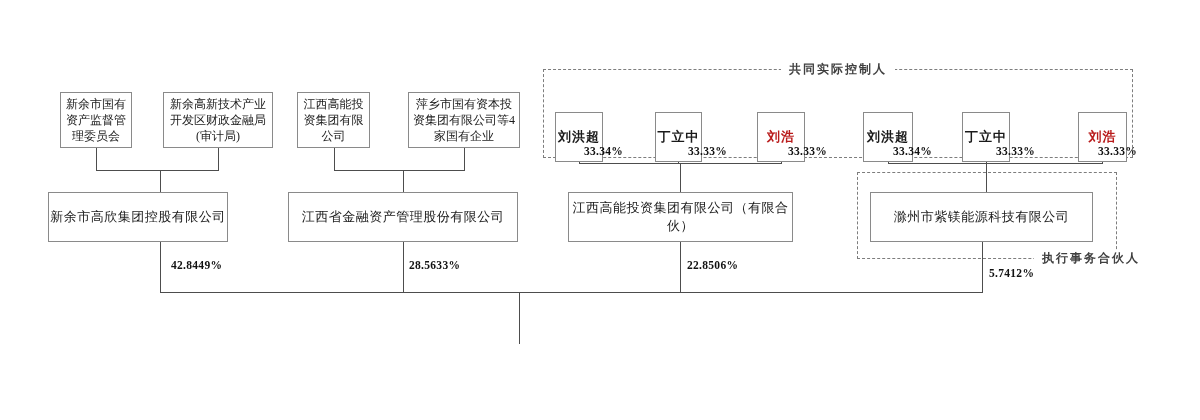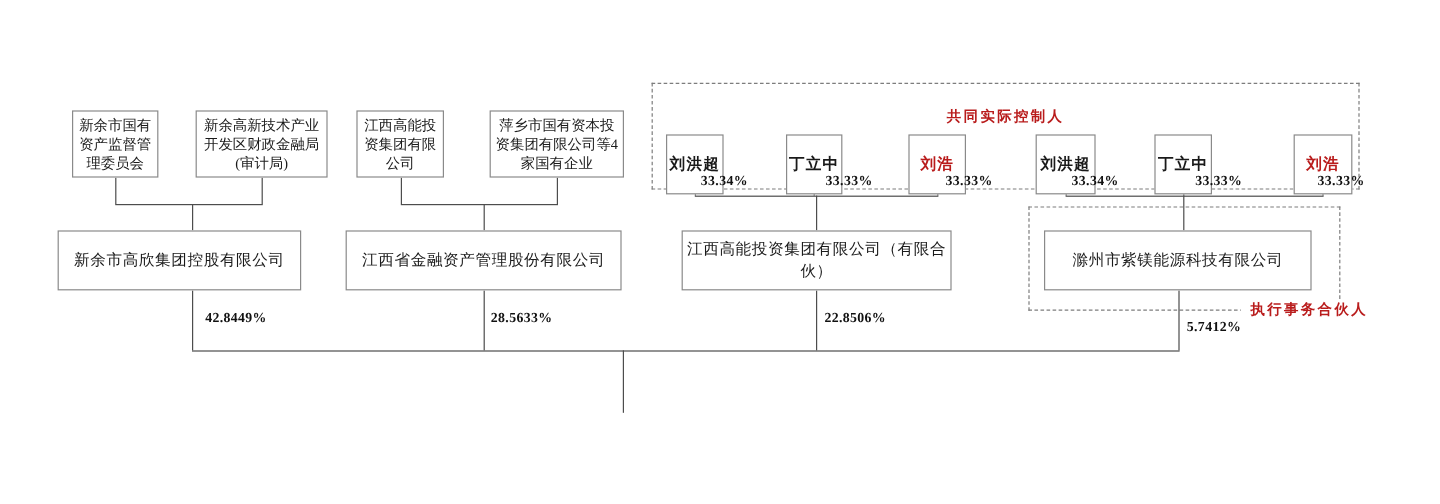--- a/index.html
+++ b/index.html
@@ -14,21 +14,21 @@
   }
   .box .txt{display:block;width:100%;}
   .org{font-size:12px;line-height:16px;padding:2px 3px;}
   .person{font-size:13px;font-weight:bold;letter-spacing:1px;margin-top:22px;}
   .person.muted{color:#b91c1c;}
   .company{font-size:13px;font-weight:normal;letter-spacing:0.5px;padding:0 1px;}
   .ln{position:absolute;background:#4d4d4d;}
   .dashed-box{position:absolute;border:1px dashed #7d7d7d;box-sizing:border-box;background:transparent;}
   .group-label{
     position:absolute;background:#ffffff;font-size:12px;font-weight:bold;
-    letter-spacing:2px;padding:0 8px;white-space:nowrap;color:#b91c1c;margin-top:28px;
+    letter-spacing:2px;padding:0 8px;white-space:nowrap;color:#404040;
   }
   .group-label.top-center{top:-9px;left:50%;transform:translateX(-50%);}
   .group-label.bottom-right{bottom:-9px;right:-32px;}
   .pct{
     position:absolute;font-size:11.5px;font-weight:bold;white-space:nowrap;
     color:#111111;letter-spacing:0.3px;
   }
 </style>
 </head>
 <body>
@@ -105,21 +105,21 @@
     <span class="txt">刘浩</span>
   </div>
 
   <div class="pct" style="left:584px;top:145px;">33.34%</div>
   <div class="pct" style="left:688px;top:145px;">33.33%</div>
   <div class="pct" style="left:788px;top:145px;">33.33%</div>
   <div class="pct" style="left:893px;top:145px;">33.34%</div>
   <div class="pct" style="left:996px;top:145px;">33.33%</div>
   <div class="pct" style="left:1098px;top:145px;">33.33%</div>
 
-  <div class="box company" style="left:48px;top:192px;width:203px;height:50px;">
+  <div class="box company" style="left:48px;top:192px;width:180px;height:50px;">
     <span class="txt">新余市高欣集团控股有限公司</span>
   </div>
   <div class="box company" style="left:288px;top:192px;width:230px;height:50px;">
     <span class="txt">江西省金融资产管理股份有限公司</span>
   </div>
   <div class="box company" style="left:568px;top:192px;width:225px;height:50px;">
     <span class="txt">江西高能投资集团有限公司（有限合伙）</span>
   </div>
   <div class="box company" style="left:870px;top:192px;width:223px;height:50px;">
     <span class="txt">滁州市紫镁能源科技有限公司</span>

